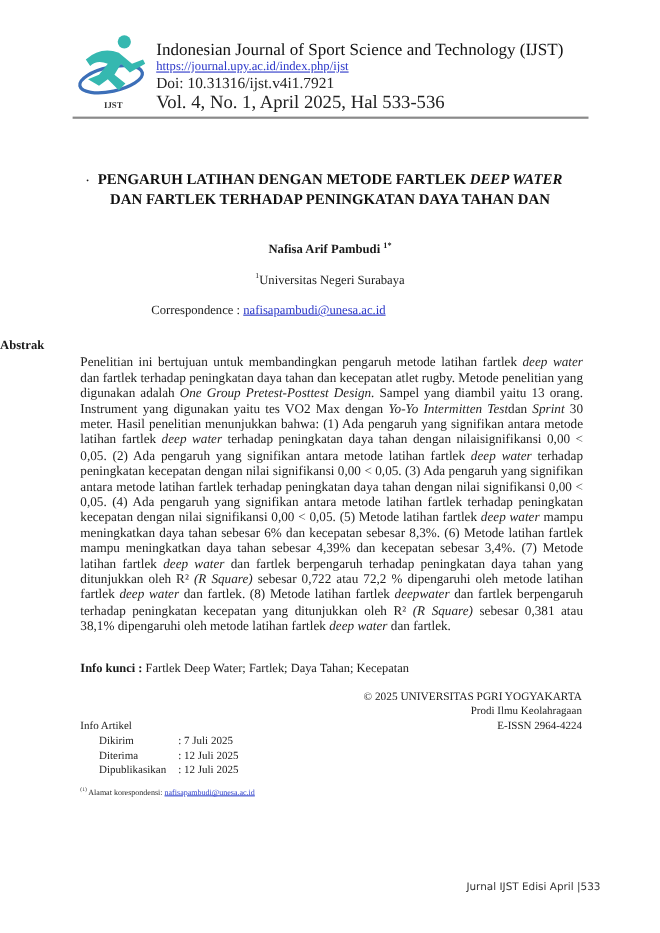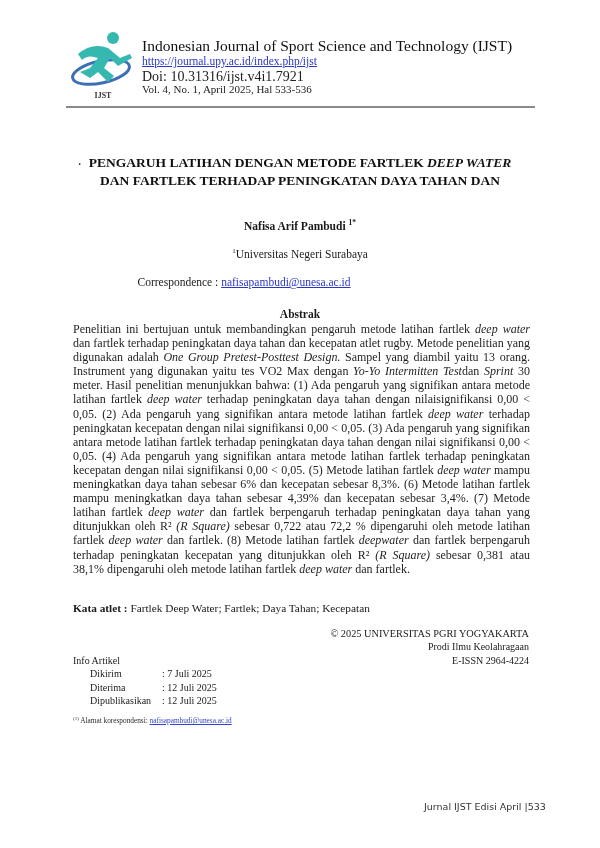--- a/index.html
+++ b/index.html
@@ -5,37 +5,37 @@
   html, body { margin: 0; padding: 0; background: #ffffff; }
   body { width: 600px; height: 848px; position: relative; overflow: hidden;
          font-family: "Liberation Serif", "DejaVu Serif", serif; color: #1a1a1a; }
   .abs { position: absolute; }
 
   
   #logo { left: 70px; top: 28px; width: 66px; height: 74px; }
   #journal-title { left: 142px; top: 37px; font-size: 15.5px; font-weight: normal; white-space: nowrap; color: #111; }
   #journal-url { left: 142px; top: 55px; font-size: 11.5px; color: #2a36c8; text-decoration: underline; white-space: nowrap; }
   #journal-doi { left: 142px; top: 69px; font-size: 14px; white-space: nowrap; color: #222; }
-  #journal-vol { left: 142px; top: 83px; font-size: 11px; white-space: nowrap; color: #222; }
+  #journal-vol { left: 142px; top: 83px; font-size: 17px; white-space: nowrap; color: #222; }
   #header-rule { left: 66px; top: 106px; width: 469px; height: 2px; background: #8a8a8a; }
 
   
   #paper-title { left: 60px; top: 154px; width: 480px; text-align: center; font-size: 13.5px; font-weight: bold; line-height: 18px; color: #111; }
   #paper-title .l1, #paper-title .l2, #paper-title .l3 { display: block; white-space: nowrap; }
   #title-bullet { left: 78px; top: 159px; font-size: 10px; font-weight: bold; }
 
   #author { left: 0; width: 600px; top: 218px; text-align: center; font-size: 11.5px; font-weight: bold; }
   #author sup { font-size: 7.5px; }
   #affiliation { left: 0; width: 600px; top: 247px; text-align: center; font-size: 11.5px; }
   #affiliation sup { font-size: 7px; }
   #correspondence { left: 0; width: 488px; top: 276px; text-align: center; font-size: 11.5px; }
   #correspondence a { color: #2a36c8; text-decoration: underline; }
 
   
-  #abstract-heading { left: 0; width: 600px; top: 308px; text-align: center; font-size: 11.5px; font-weight: bold; }
+  #abstract-heading { left: 0; width: 600px; top: 308px; font-size: 11.5px; font-weight: bold; }
   #abstract-body { left: 73px; top: 322px; width: 457px; font-size: 12px; line-height: 14.1px; text-align: justify; color: #1e1e1e; }
   #abstract-body i { font-style: italic; }
 
   #keywords { left: 73px; top: 602px; font-size: 11.3px; white-space: nowrap; }
   #keywords b { font-weight: bold; }
 
   #copyright-block { right: 71px; top: 627px; text-align: right; font-size: 10px; line-height: 13.3px; }
   #copyright-block .c1 { font-size: 10.3px; }
 
   #info-block { left: 73px; top: 654px; font-size: 10px; line-height: 13.3px; }
@@ -71,21 +71,21 @@
   <span class="l2">DAN FARTLEK TERHADAP PENINGKATAN DAYA TAHAN DAN</span>
 </div>
 
 <div id="author" class="abs"><span>Nafisa Arif Pambudi </span><sup>1*</sup></div>
 <div id="affiliation" class="abs"><sup>1</sup><span>Universitas Negeri Surabaya</span></div>
 <div id="correspondence" class="abs"><span>Correspondence : </span><a>nafisapambudi@unesa.ac.id</a></div>
 
 <div id="abstract-heading" class="abs">Abstrak</div>
 <div id="abstract-body" class="abs"><span>Penelitian ini bertujuan untuk membandingkan pengaruh metode latihan fartlek </span><i>deep water</i><span> dan fartlek terhadap peningkatan daya tahan dan kecepatan atlet rugby. Metode penelitian yang digunakan adalah </span><i>One Group Pretest-Posttest Design.</i><span> Sampel yang diambil yaitu 13 orang. Instrument yang digunakan yaitu tes VO2 Max dengan </span><i>Yo-Yo Intermitten Test</i><span>dan </span><i>Sprint</i><span> 30 meter. Hasil penelitian menunjukkan bahwa: (1) Ada pengaruh yang signifikan antara metode latihan fartlek </span><i>deep water</i><span> terhadap peningkatan daya tahan dengan nilaisignifikansi 0,00 &lt; 0,05. (2) Ada pengaruh yang signifikan antara metode latihan fartlek </span><i>deep water</i><span> terhadap peningkatan kecepatan dengan nilai signifikansi 0,00 &lt; 0,05. (3) Ada pengaruh yang signifikan antara metode latihan fartlek terhadap peningkatan daya tahan dengan nilai signifikansi 0,00 &lt; 0,05. (4) Ada pengaruh yang signifikan antara metode latihan fartlek terhadap peningkatan kecepatan dengan nilai signifikansi 0,00 &lt; 0,05. (5) Metode latihan fartlek </span><i>deep water</i><span> mampu meningkatkan daya tahan sebesar 6% dan kecepatan sebesar 8,3%. (6) Metode latihan fartlek mampu meningkatkan daya tahan sebesar 4,39% dan kecepatan sebesar 3,4%. (7) Metode latihan fartlek </span><i>deep water</i><span> dan fartlek berpengaruh terhadap peningkatan daya tahan yang ditunjukkan oleh R² </span><i>(R Square)</i><span> sebesar 0,722 atau 72,2 % dipengaruhi oleh metode latihan fartlek </span><i>deep water</i><span> dan fartlek. (8) Metode latihan fartlek </span><i>deepwater</i><span> dan fartlek berpengaruh terhadap peningkatan kecepatan yang ditunjukkan oleh R² </span><i>(R Square)</i><span> sebesar 0,381 atau 38,1% dipengaruhi oleh metode latihan fartlek </span><i>deep water</i><span> dan fartlek.</span></div>
 
-<div id="keywords" class="abs"><b>Kata atlet :</b><span> Fartlek Deep Water; Fartlek; Daya Tahan; Kecepatan</span></div>
+<div id="keywords" class="abs"><b>Info kunci :</b><span> Fartlek Deep Water; Fartlek; Daya Tahan; Kecepatan</span></div>
 
 <div id="copyright-block" class="abs">
   <div class="c1">© 2025 UNIVERSITAS PGRI YOGYAKARTA</div>
   <div>Prodi Ilmu Keolahragaan</div>
   <div>E-ISSN 2964-4224</div>
 </div>
 
 <div id="info-block" class="abs">
   <div>Info Artikel</div>
   <div class="info-row">

